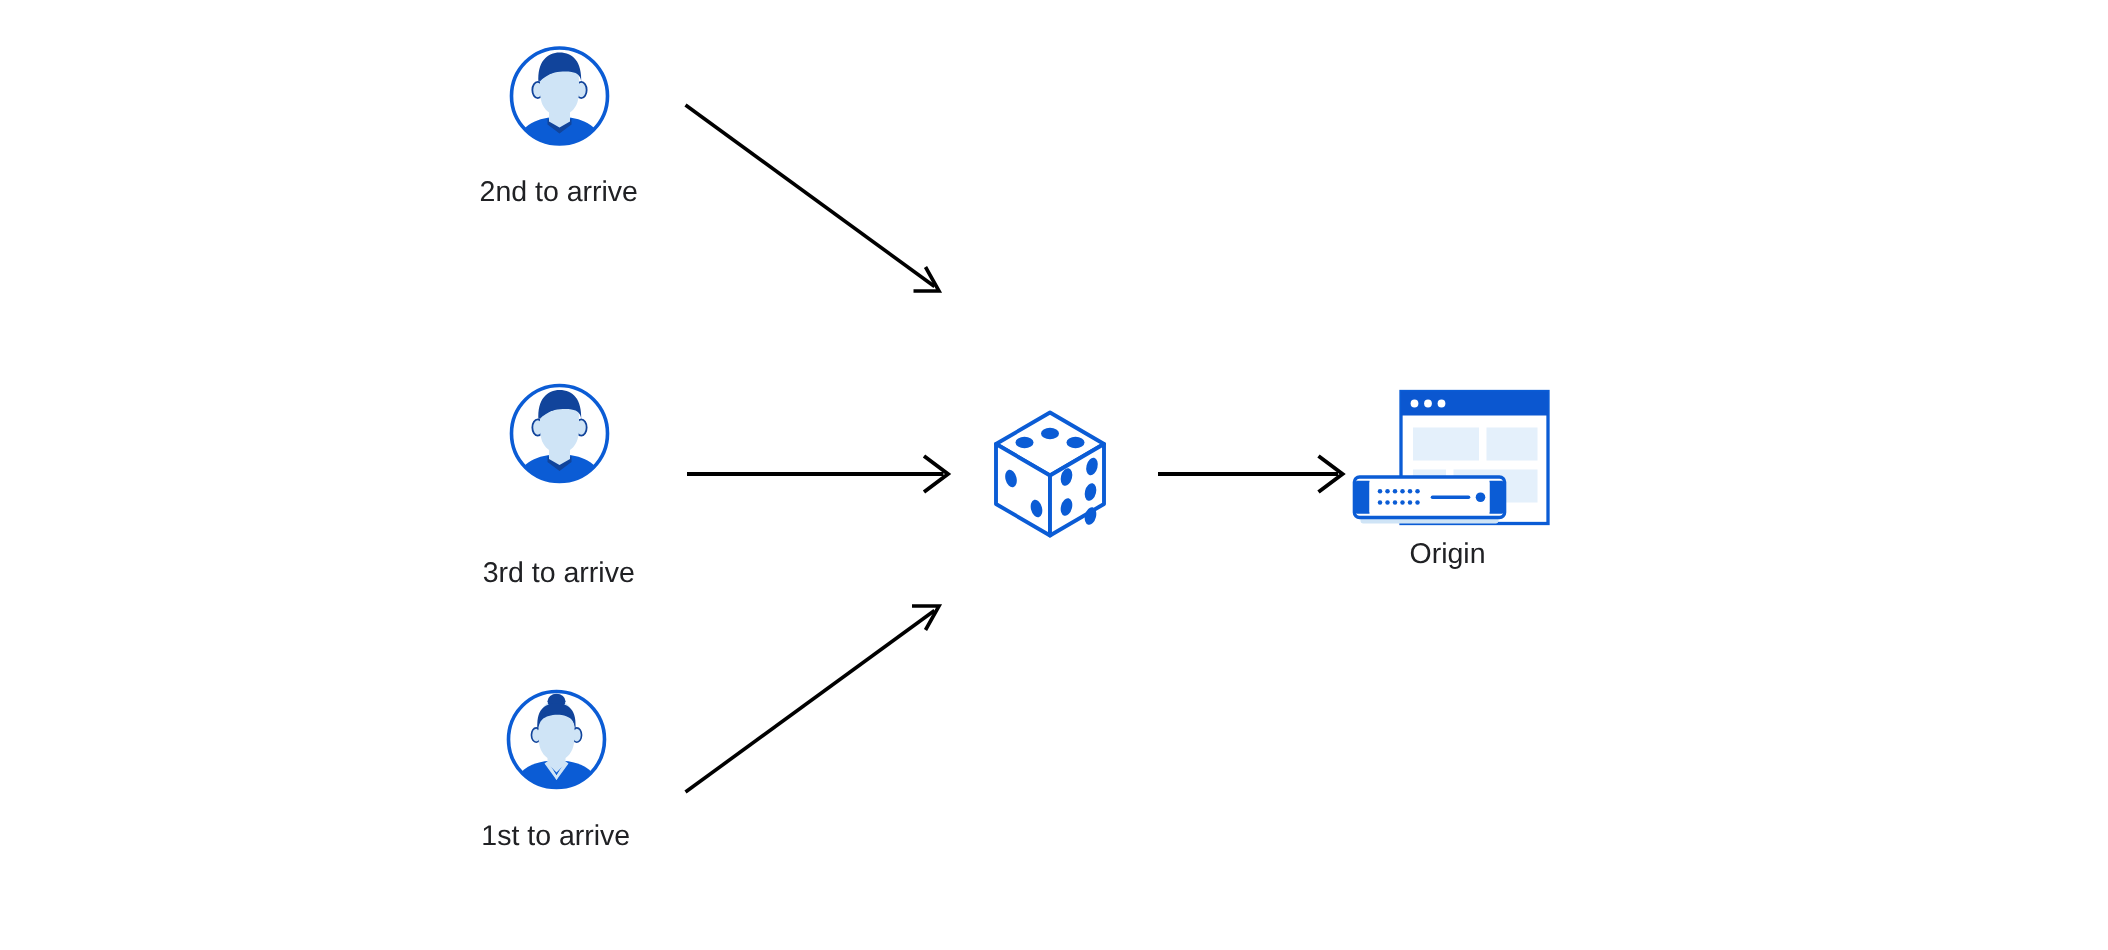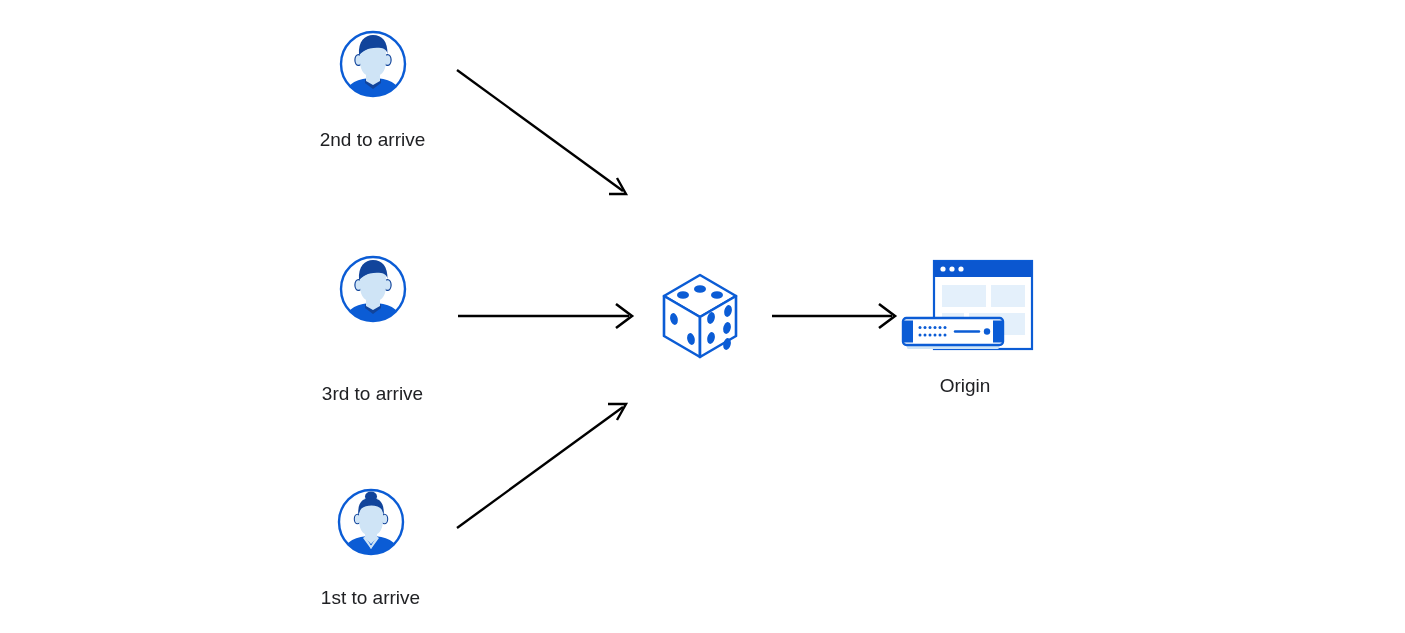--- a/index.html
+++ b/index.html
@@ -20,21 +20,21 @@
     background: #ffffff;
     overflow: hidden;
   }
   .node {
     position: absolute;
     display: flex;
     flex-direction: column;
     align-items: center;
   }
   .node-label {
-    margin-top: 28px;
+    margin-top: 17px;
     font-size: 19px;
     line-height: 24px;
     color: #202124;
     white-space: nowrap;
     font-family: "Liberation Sans", sans-serif;
   }
   .avatar-wrap { width: 72px; height: 72px; }
   .dice-wrap { width: 84px; height: 92px; }
   .origin-wrap { width: 140px; height: 100px; }
   svg { display: block; overflow: visible; }
@@ -121,21 +121,21 @@
           <ellipse cx="50.5" cy="32" rx="3.6" ry="5.4" fill="#cfe4f6" stroke="#11449b" stroke-width="1.2"></ellipse>
           <path d="M23 26 C23 14 29 9 36 9 C43 9 49 14 49 26 L49 33 C49 44 43 49 36 49 C29 49 23 44 23 33 Z" fill="#cfe4f6"></path>
           <path d="M22 27 C21 13 28 7 36 7 C45 7 51 13 50.5 27 C50.5 23 48 20.5 44 20 C39 19.2 31 20 27 22.5 C24.5 24 23 25.5 22 27 Z" fill="#11449b"></path>
           <path d="M22.4 26.8 C24 22.5 28 20.5 33 20 C28.5 21.8 25 23.8 22.4 26.8 Z" fill="#11449b"></path>
         </g>
       </svg>
     </div>
     <div class="node-label">3rd to arrive</div>
   </div>
 
-  <div class="node" style="left:298px; top:486px; width:145px;align-items:center;">
+  <div class="node" style="left:298px; top:457px; width:145px;align-items:center;">
     <div class="avatar-wrap">
       <svg viewBox="0 0 72 72" width="72" height="72">
         <defs>
           <clipPath id="clipC">
               <circle cx="36" cy="36" r="32"></circle>
             </clipPath>
         </defs>
         <circle cx="36" cy="36" r="32" fill="#ffffff" stroke="#0b5cd5" stroke-width="2.4"></circle>
         <g clip-path="url(#clipC)">
 
@@ -236,16 +236,16 @@
             <circle cx="45" cy="77" r="1.5"></circle>
               <circle cx="50" cy="77" r="1.5"></circle>
           </g>
 
           <line x1="60" y1="73.5" x2="84" y2="73.5" stroke="#0b5cd5" stroke-width="2.4" stroke-linecap="round"></line>
 
           <circle cx="92" cy="73.5" r="3.2" fill="#0b5cd5"></circle>
         </g>
       </svg>
     </div>
-    <div class="node-label" style="margin-top:16px;">Origin</div>
+    <div class="node-label" style="margin-top:0;">Origin</div>
   </div>
 
 </div>
 
 </body></html>

